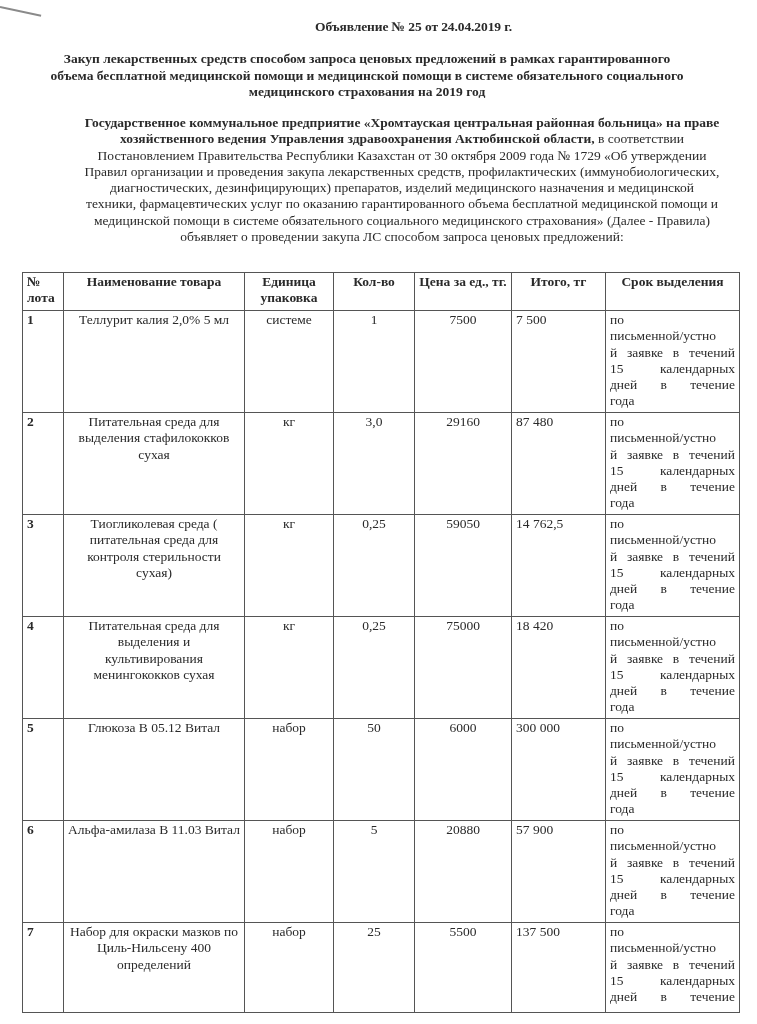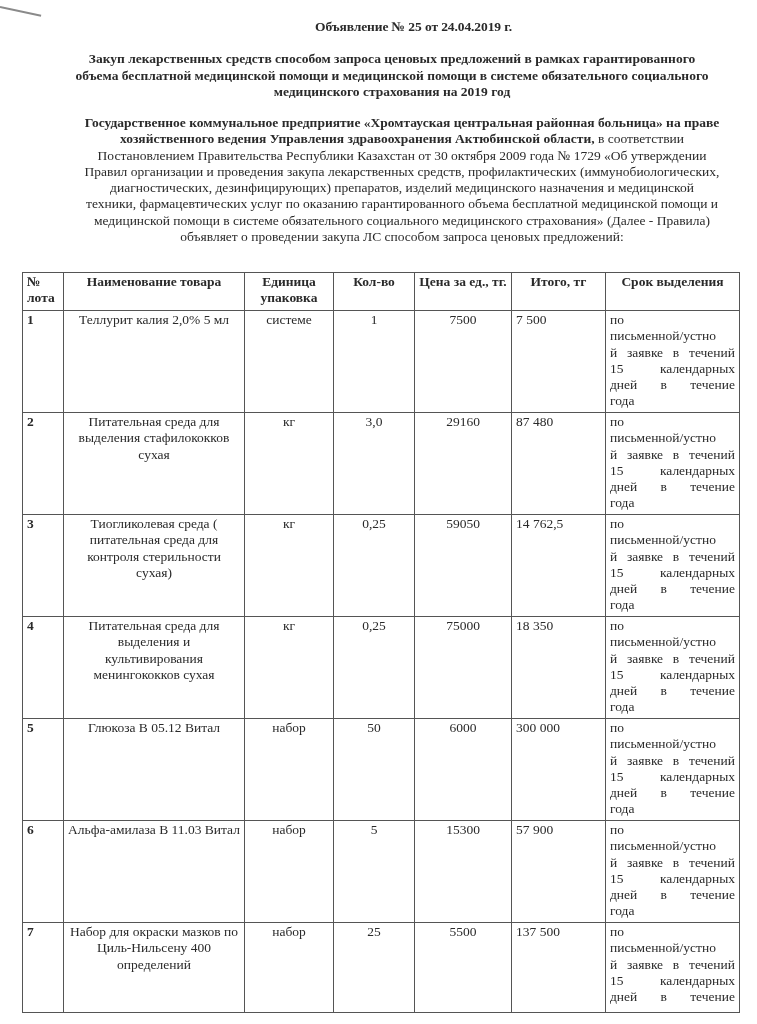--- a/index.html
+++ b/index.html
@@ -11,21 +11,21 @@
   }
   .corner-mark {
     position: absolute; left: 0; top: 6px; width: 42px; height: 2px;
     background: #8a8a8a; transform: rotate(12deg); transform-origin: left center;
   }
   .title {
     position: absolute; top: 19px; left: 0; width: 757px; text-align: center;
     font-weight: bold; font-size: 13.5px; letter-spacing: -0.1px; padding-left: 35px;
   }
   .subtitle {
-    position: absolute; top: 51px; left: 72px; width: 640px; text-align: center;
+    position: absolute; top: 51px; left: 47px; width: 640px; text-align: center;
     font-weight: bold; font-size: 13.5px; line-height: 16.5px;
   }
   .intro {
     position: absolute; top: 115px; left: 84px; width: 636px; text-align: center;
     font-size: 13.5px; line-height: 16.3px;
   }
   .intro b { font-weight: bold; }
   table.lots {
     position: absolute; top: 272px; left: 22px;
     border-collapse: collapse; width: 717px; table-layout: fixed;
@@ -130,21 +130,21 @@
           <span>дней в течение</span>
           <span class="lastline">года</span>
         </td>
   </tr>
       <tr class="row">
     <td class="num">4</td>
     <td class="name">Питательная среда для выделения и культивирования менингококков сухая</td>
     <td class="unit">кг</td>
     <td class="qty">0,25</td>
     <td class="price">75000</td>
-    <td class="total">18 350</td>
+    <td class="total">18 420</td>
     <td class="term">
           <span class="first">по</span>
           <span>письменной/устно</span>
           <span>й заявке в течений</span>
           <span>15 календарных</span>
           <span>дней в течение</span>
           <span class="lastline">года</span>
         </td>
   </tr>
       <tr class="row">
@@ -161,21 +161,21 @@
           <span>15 календарных</span>
           <span>дней в течение</span>
           <span class="lastline">года</span>
         </td>
   </tr>
       <tr class="row">
     <td class="num">6</td>
     <td class="name">Альфа-амилаза В 11.03 Витал</td>
     <td class="unit">набор</td>
     <td class="qty">5</td>
-    <td class="price">15300</td>
+    <td class="price">20880</td>
     <td class="total">57 900</td>
     <td class="term">
           <span class="first">по</span>
           <span>письменной/устно</span>
           <span>й заявке в течений</span>
           <span>15 календарных</span>
           <span>дней в течение</span>
           <span class="lastline">года</span>
         </td>
   </tr>

